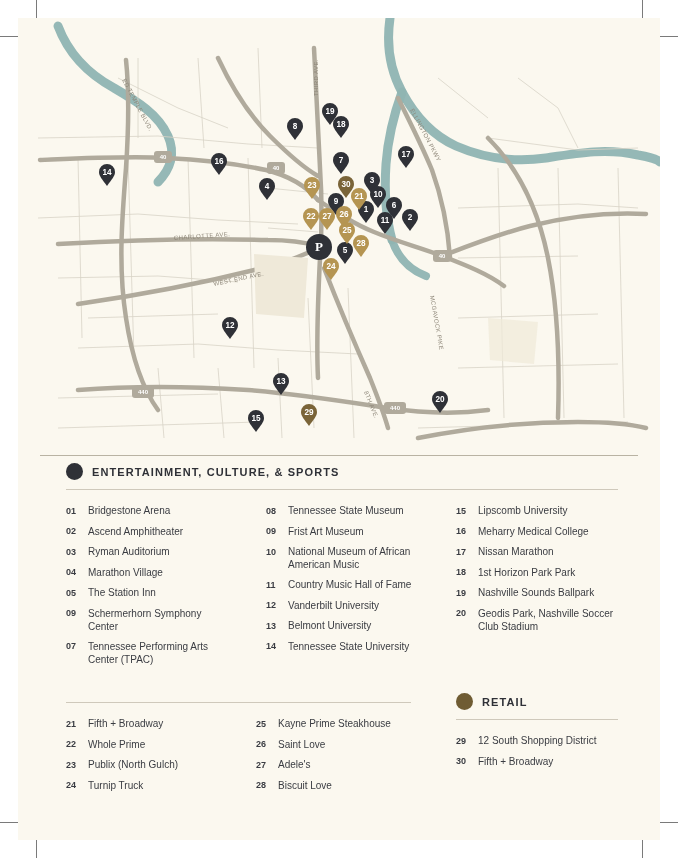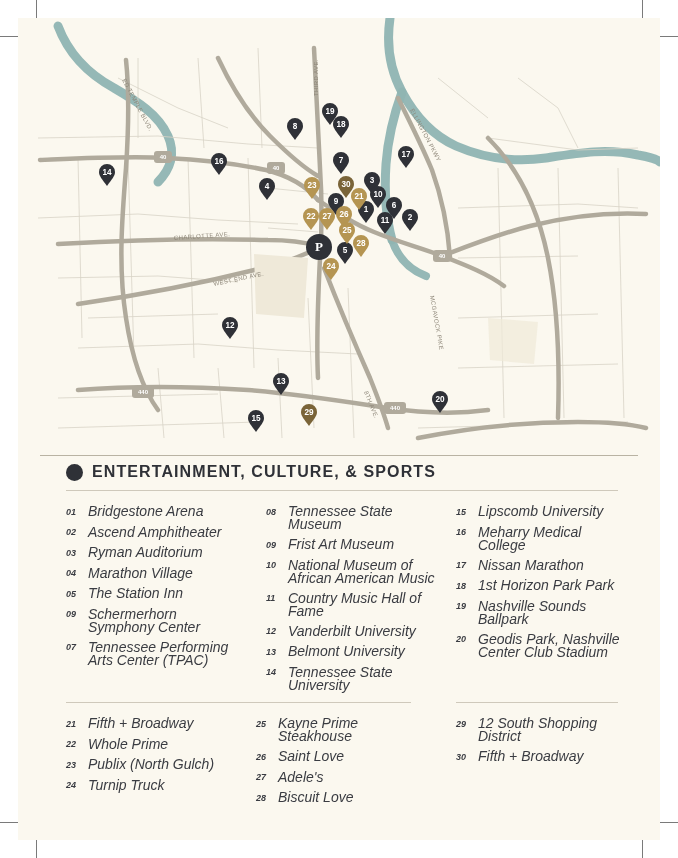--- a/index.html
+++ b/index.html
@@ -73,52 +73,51 @@
     align-items: center;
     gap: 9px;
   }
   .cat-dot {
     width: 17px;
     height: 17px;
     border-radius: 50%;
     flex: 0 0 auto;
   }
   .cat-title {
-    font-size: 16px;
+    font-size: 11px;
     letter-spacing: 1.1px;
     font-weight: bold;
     color: #2f3137;
   }
   .cat-rule {
     height: 1px;
     background: #cfc9bb;
     margin-top: 9px;
   }
 
   .col {
     position: absolute;
     top: 0;
   }
   .entry {
     display: flex;
     align-items: flex-start;
     margin-bottom: 7px;
-    font-style: italic;
   }
   .entry-num {
     width: 22px;
     flex: 0 0 22px;
     font-size: 9px;
     font-weight: bold;
     color: #3a3c42;
     line-height: 13px;
     padding-top: 0.5px;
   }
   .entry-label {
-    font-size: 14px;
+    font-size: 10px;
     color: #3a3c42;
     line-height: 13px;
   }
 
   
   .pin-num {
     font-family: "Liberation Sans", sans-serif;
     font-size: 8.2px;
     font-weight: bold;
     fill: #ffffff;
@@ -489,21 +488,21 @@
             <div class="entry">
                 <span class="entry-num">18</span>
                 <span class="entry-label">1st Horizon Park Park</span>
               </div>
             <div class="entry">
                 <span class="entry-num">19</span>
                 <span class="entry-label">Nashville Sounds Ballpark</span>
               </div>
             <div class="entry">
                 <span class="entry-num">20</span>
-                <span class="entry-label">Geodis Park, Nashville Center Club Stadium</span>
+                <span class="entry-label">Geodis Park, Nashville Soccer Club Stadium</span>
               </div>
           </div>
         </div>
       </div>
 
       <div class="cat" style="left:48px; top:230px; width:345px;">
         <div class="cat-rule"></div>
 
         <div style="position:relative; margin-top:14px; height:90px;">
           <div class="col" style="left:0; width:165px;">
@@ -539,20 +538,24 @@
               </div>
             <div class="entry">
                 <span class="entry-num">28</span>
                 <span class="entry-label">Biscuit Love</span>
               </div>
           </div>
         </div>
       </div>
 
       <div class="cat" style="left:438px; top:230px; width:162px;">
+        <div class="cat-head">
+          <span class="cat-dot" style="background:#6f5c33"></span>
+          <span class="cat-title">RETAIL</span>
+        </div>
         <div class="cat-rule"></div>
 
         <div style="position:relative; margin-top:14px; height:90px;">
           <div class="col" style="left:0; width:175px;">
             <div class="entry">
                 <span class="entry-num">29</span>
                 <span class="entry-label">12 South Shopping District</span>
               </div>
             <div class="entry">
                 <span class="entry-num">30</span>

